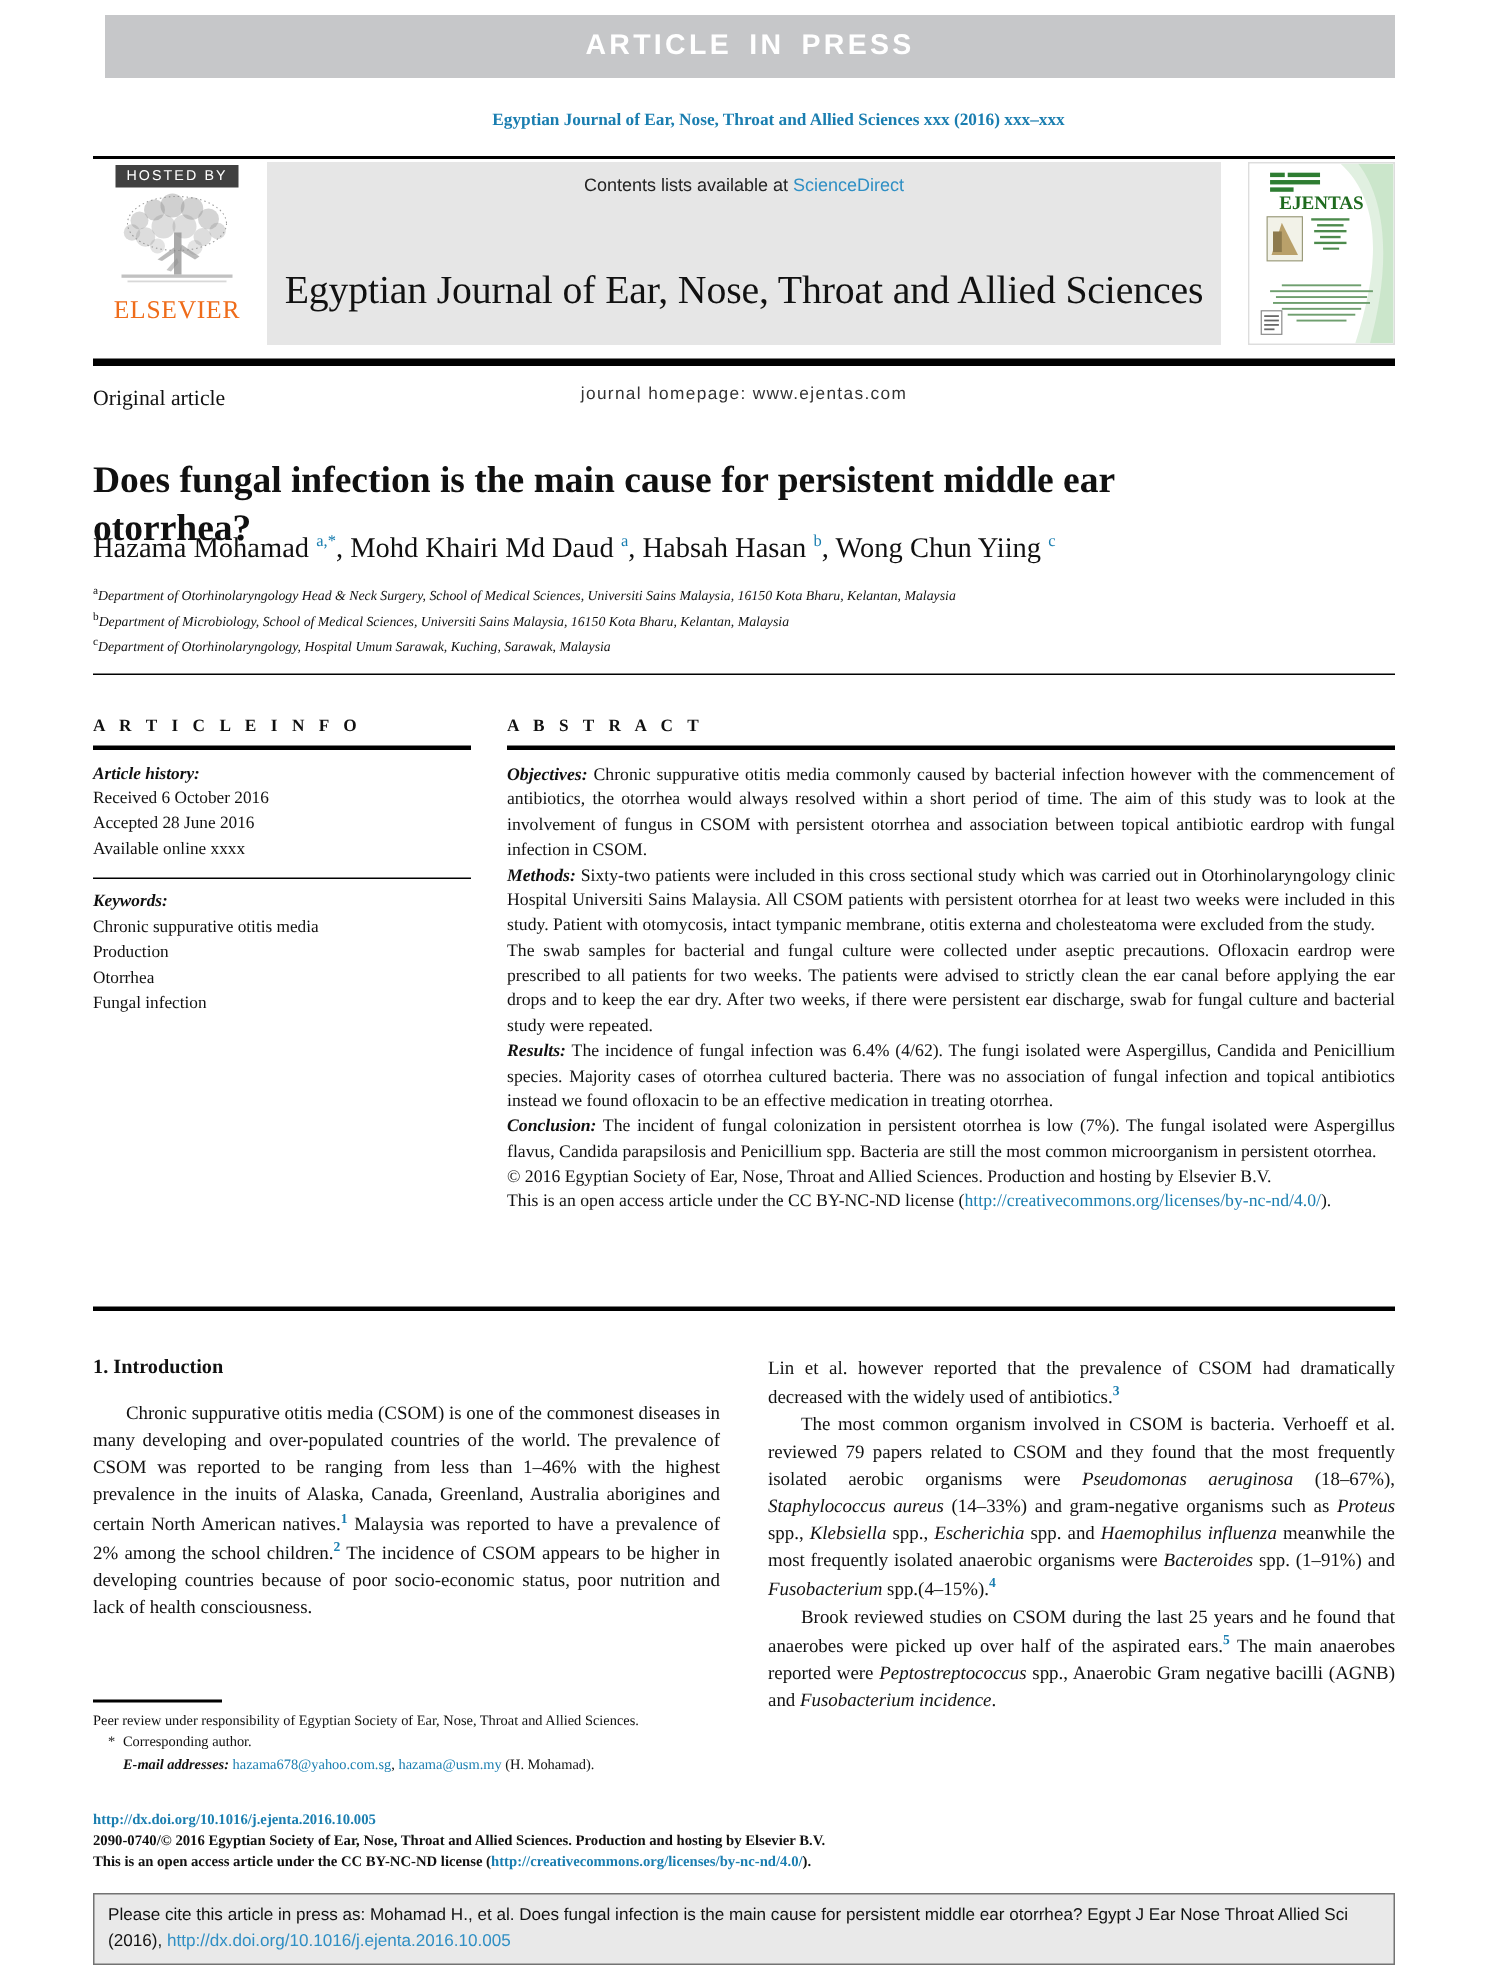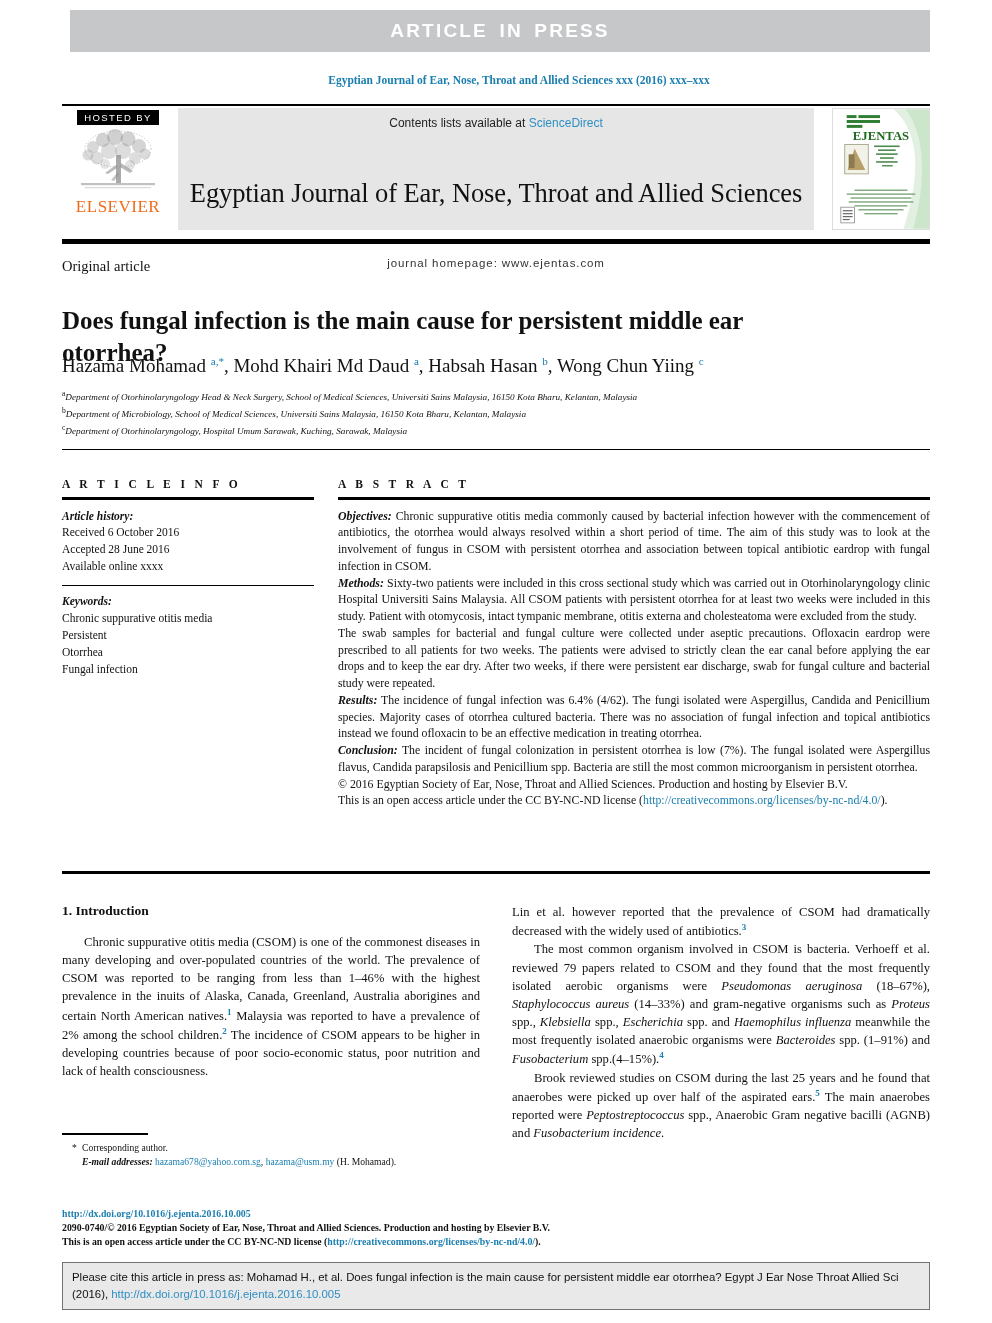--- a/index.html
+++ b/index.html
@@ -51,21 +51,21 @@
   .masthead {
     position: absolute; left: 62px; top: 106px; width: 868px; height: 126px;
     display: flex; align-items: stretch;
   }
   .host-col {
     width: 112px; flex: none;
     display: flex; flex-direction: column; align-items: center;
     padding-top: 4px;
   }
   .hosted-by {
-    background: #000000; color: #fff;
+    background: #404040; color: #fff;
     font-family: "Liberation Sans", sans-serif;
     font-size: 9.5px; letter-spacing: 1.4px;
     padding: 2px 7px 2px 7px;
     margin-bottom: 2px;
   }
   .elsevier-tree { width: 86px; height: 70px; display:block; }
   .elsevier-word {
     font-family: "Liberation Serif", serif;
     color: #ef6c1a;
     font-size: 17px;
@@ -345,21 +345,21 @@
     <div class="info-body">
       <div class="lbl">Article history:</div>
       <div>Received 6 October 2016</div>
       <div>Accepted 28 June 2016</div>
       <div>Available online xxxx</div>
     </div>
     <div class="hr-thin"></div>
     <div class="info-body">
       <div class="lbl">Keywords:</div>
       <div>Chronic suppurative otitis media</div>
-      <div>Persistent</div>
+      <div>Production</div>
       <div>Otorrhea</div>
       <div>Fungal infection</div>
     </div>
   </div>
 
   <div class="col-abs">
     <div class="sec-head">A B S T R A C T</div>
     <div class="hr-thick"></div>
     <div class="abs-body">
       <p><span class="lbl">Objectives:</span><span> Chronic suppurative otitis media commonly caused by bacterial infection however with the commencement of antibiotics, the otorrhea would always resolved within a short period of time. The aim of this study was to look at the involvement of fungus in CSOM with persistent otorrhea and association between topical antibiotic eardrop with fungal infection in CSOM.</span></p>
@@ -380,20 +380,21 @@
   </div>
 
   <div class="body-col-right">
     <p class="bodytext">Lin et al. however reported that the prevalence of CSOM had dramatically decreased with the widely used of antibiotics.<sup>3</sup></p>
     <p class="bodytext indent">The most common organism involved in CSOM is bacteria. Verhoeff et al. reviewed 79 papers related to CSOM and they found that the most frequently isolated aerobic organisms were <span class="it">Pseudomonas aeruginosa</span> (18–67%), <span class="it">Staphylococcus aureus</span> (14–33%) and gram-negative organisms such as <span class="it">Proteus</span> spp., <span class="it">Klebsiella</span> spp., <span class="it">Escherichia</span> spp. and <span class="it">Haemophilus influenza</span> meanwhile the most frequently isolated anaerobic organisms were <span class="it">Bacteroides</span> spp. (1–91%) and <span class="it">Fusobacterium</span> spp.(4–15%).<sup>4</sup></p>
     <p class="bodytext indent">Brook reviewed studies on CSOM during the last 25 years and he found that anaerobes were picked up over half of the aspirated ears.<sup>5</sup> The main anaerobes reported were <span class="it">Peptostreptococcus</span> spp., Anaerobic Gram negative bacilli (AGNB) and <span class="it">Fusobacterium incidence</span>.</p>
   </div>
 
   <div class="fn-rule"></div>
   <div class="footnotes">
+    <div>Peer review under responsibility of Egyptian Society of Ear, Nose, Throat and Allied Sciences.</div>
     <div class="fn-indent"><span class="star">*</span><span>Corresponding author.</span></div>
     <div class="fn-indent2"><span class="em">E-mail addresses:</span> <span class="lnk">hazama678@yahoo.com.sg</span><span>, </span><span class="lnk">hazama@usm.my</span><span> (H. Mohamad).</span></div>
   </div>
 
   <div class="pubfooter">
     <div class="doi">http://dx.doi.org/10.1016/j.ejenta.2016.10.005</div>
     <div class="b">2090-0740/© 2016 Egyptian Society of Ear, Nose, Throat and Allied Sciences. Production and hosting by Elsevier B.V.</div>
     <div class="b"><span>This is an open access article under the CC BY-NC-ND license (</span><span class="lnk">http://creativecommons.org/licenses/by-nc-nd/4.0/</span><span>).</span></div>
   </div>
 

